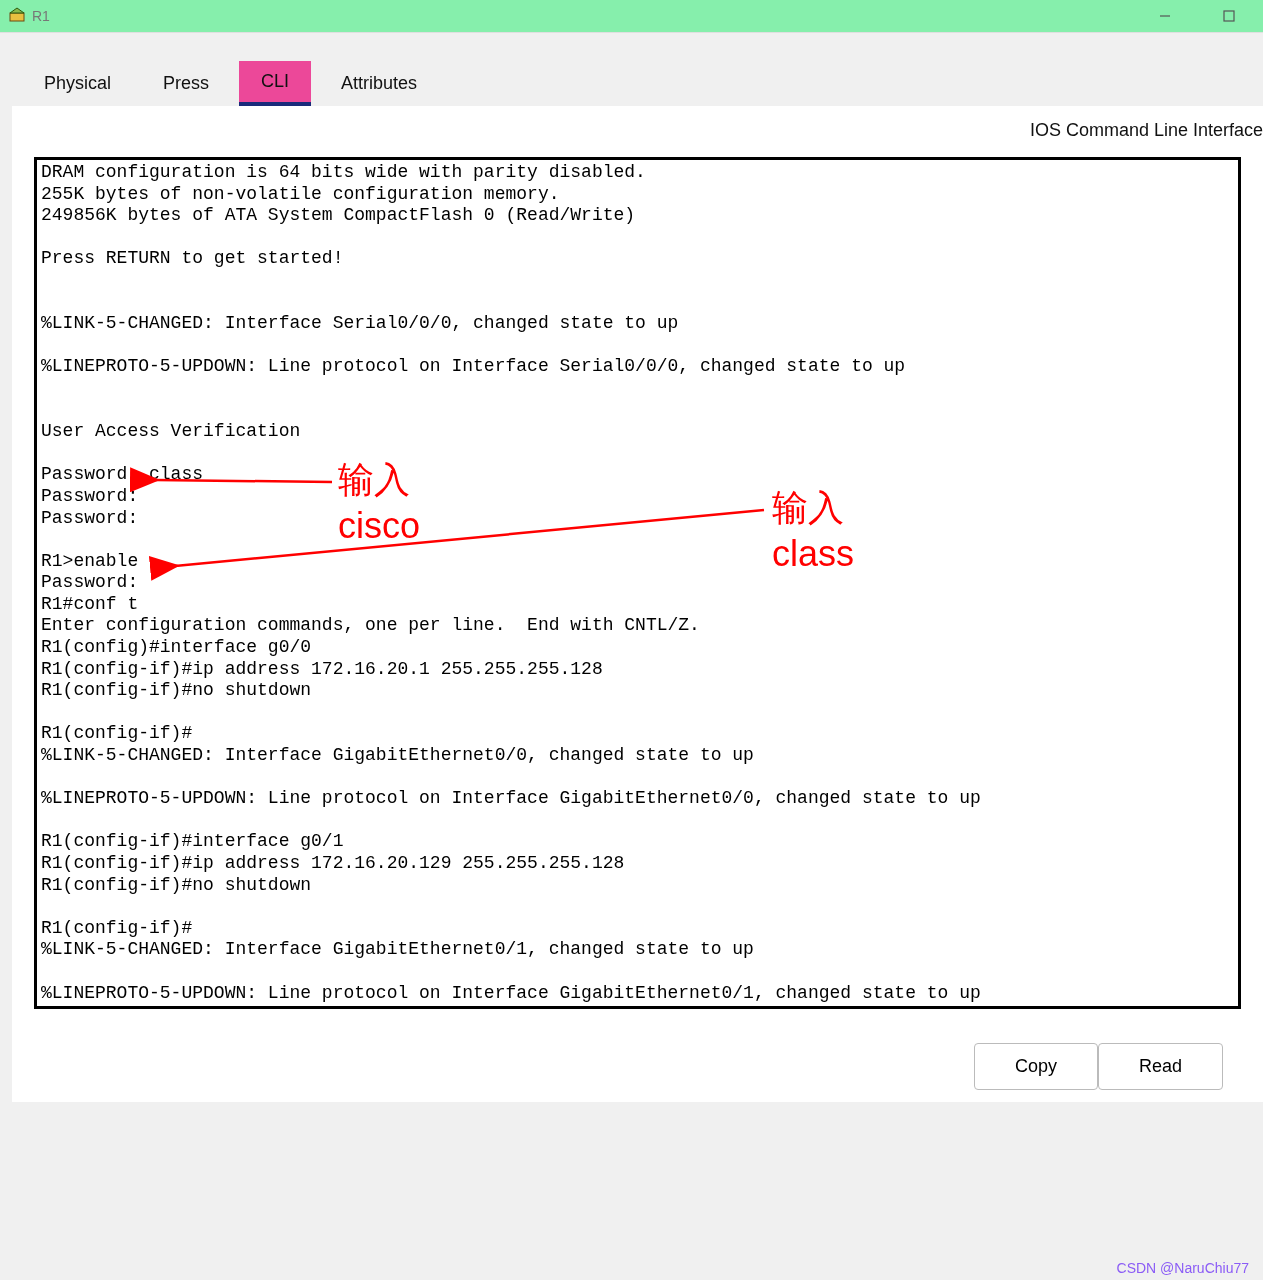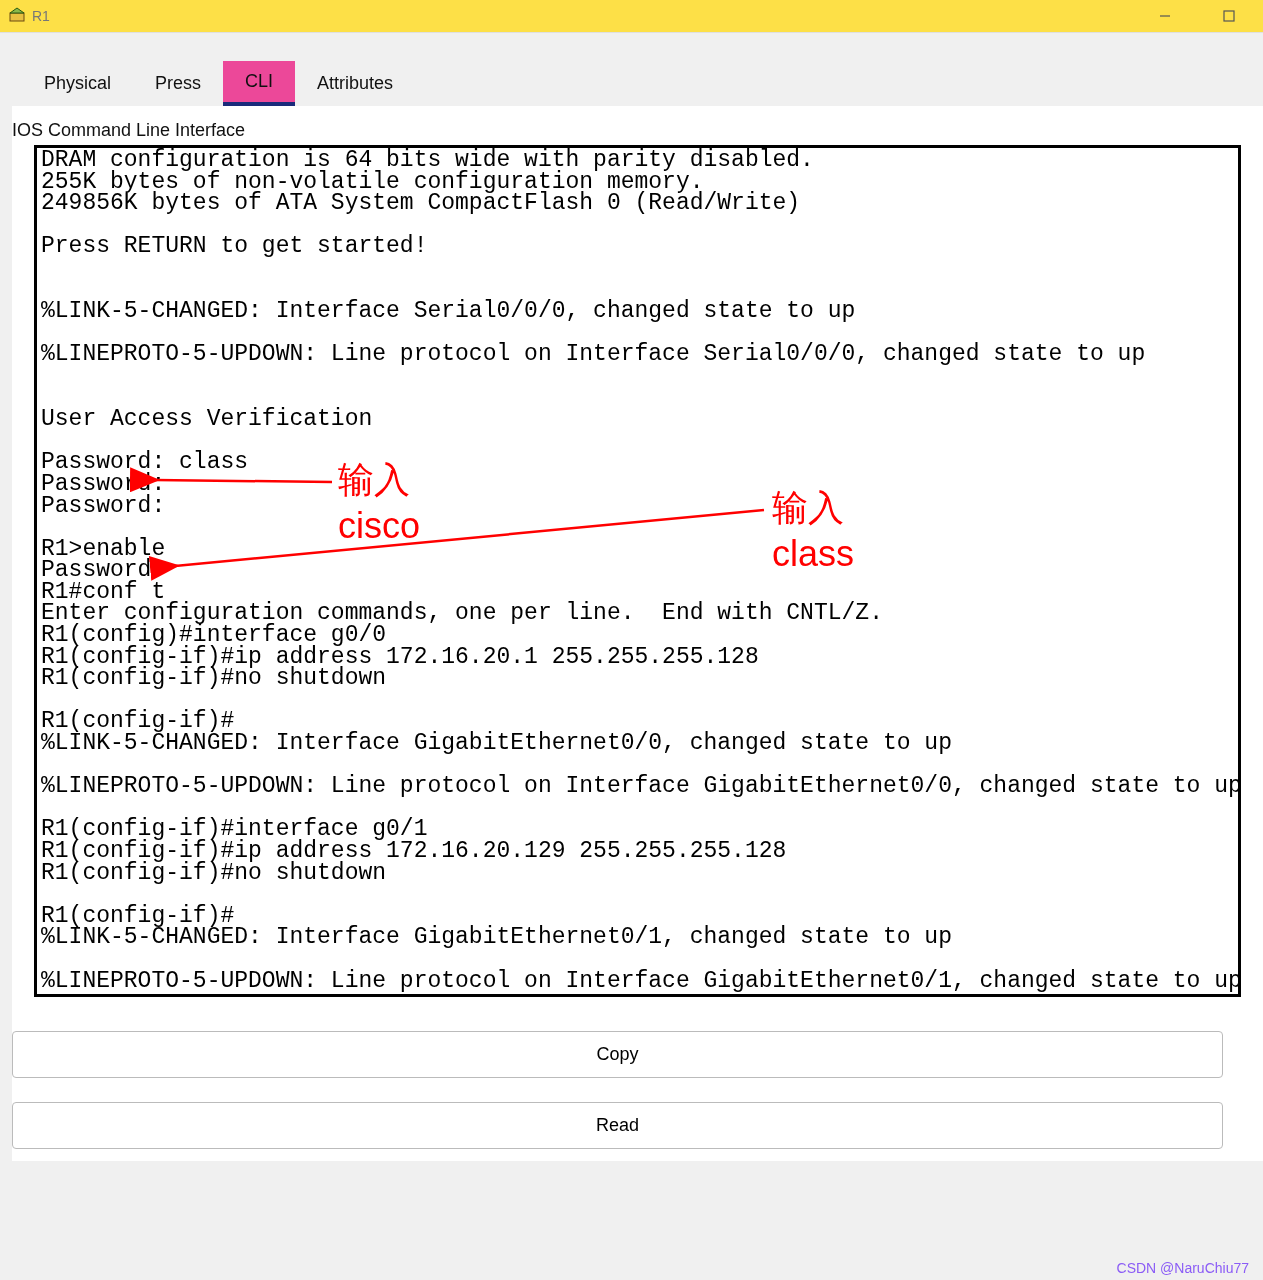--- a/index.html
+++ b/index.html
@@ -1,29 +1,29 @@
 <!DOCTYPE html>
 <html><head>
   <meta charset="utf-8">
   <style>
     * { margin: 0; padding: 0; box-sizing: border-box; }
     body { font-family: "Segoe UI", Tahoma, sans-serif; background: #f0f0f0; width: 1263px; height: 1280px; overflow: hidden; position: relative; }
-    .title-bar { display: flex; align-items: center; height: 32px; background: #fde047; padding: 16px 8px; border-bottom: 1px solid #e0e0e0; }
+    .title-bar { display: flex; align-items: center; height: 32px; background: #86efac; padding: 16px 8px; border-bottom: 1px solid #e0e0e0; }
     .title-bar .icon-wrap { width: 18px; height: 18px; margin-right: 6px; }
     .title-bar .title { color: #777; font-size: 14px; }
     .title-bar .window-controls { margin-left: auto; display: flex; gap: 28px; padding-right: 8px; }
     .win-btn { width: 36px; height: 28px; display: flex; align-items: center; justify-content: center; color: #555; }
     .content-wrap { padding: 28px 0 0 12px; }
-    .tabs { display: flex; gap: 0; padding-left: 10px; }
+    .tabs { display: flex; gap: 8px; padding-left: 10px; }
     .tab { padding: 10px 22px; font-size: 18px; color: #111; cursor: pointer; background: transparent; border: none; }
     .tab.active { background: #ec4899; border-bottom: 4px solid #1a2a7a; }
     .panel { background: #fff; margin: 0 0 0 0; padding: 14px 0 0 0; }
-    .panel-title { text-align: left; font-size: 18px; color: #111; margin-bottom: 4px; }
-    .cli-box { margin: 0 22px 14px 22px; border: 3px solid #000; background: #fff; font-family: "Courier New", monospace; font-size: 23px; line-height: 21.6px; padding: 2px 4px; white-space: pre; color: #000; overflow: hidden; }
-    .buttons { display: flex; justify-content: flex-end; gap: 24px; padding: 20px 40px 12px 0; flex-direction: column; }
+    .panel-title { text-align: right; font-size: 18px; color: #111; margin-bottom: 16px; }
+    .cli-box { margin: 0 22px 14px 22px; border: 3px solid #000; background: #fff; font-family: "Courier New", monospace; font-size: 18px; line-height: 21.6px; padding: 2px 4px; white-space: pre; color: #000; overflow: hidden; }
+    .buttons { display: flex; justify-content: flex-end; gap: 0; padding: 20px 40px 12px 0; }
     .btn { padding: 12px 40px; background: #fff; border: 1px solid #bbb; border-radius: 4px; font-size: 18px; cursor: pointer; }
     .watermark { position: absolute; right: 14px; bottom: 4px; color: #8b5cf6; font-size: 14px; }
     .annotation-layer { position: absolute; top: 0; left: 0; pointer-events: none; }
     .anno-text { position: absolute; color: #f00; font-size: 36px; font-family: "Microsoft YaHei", sans-serif; }
     svg.arrow { position: absolute; overflow: visible; }
   </style>
 </head>
 <body>
 
 <div class="title-bar">

